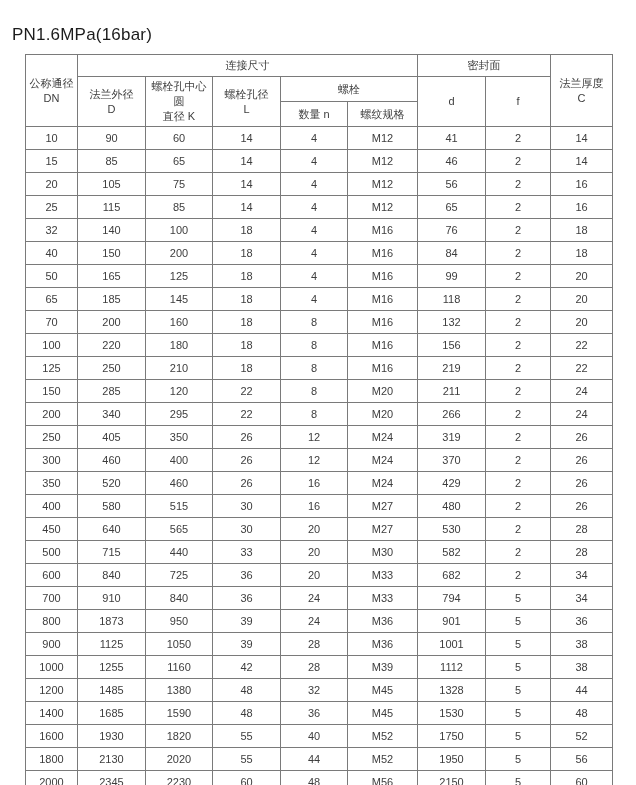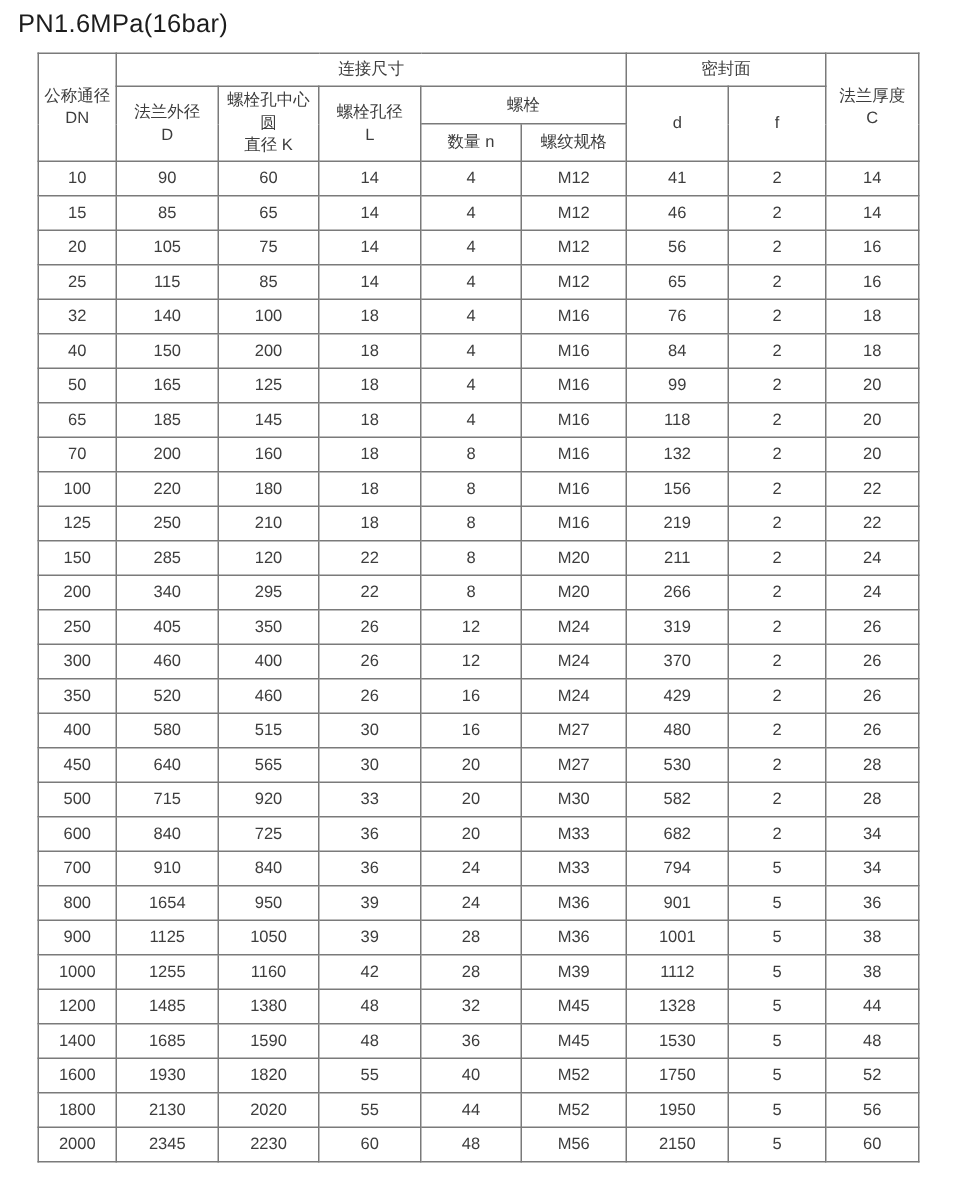--- a/index.html
+++ b/index.html
@@ -15,21 +15,21 @@
     width: 636px;
     height: 785px;
     background: #ffffff;
     box-sizing: border-box;
   }
   .title {
     font-size: 17px;
     font-weight: 400;
     color: #1c1c1c;
     margin: 0;
-    padding: 6px 0 9px 12px;
+    padding: 25px 0 9px 12px;
     letter-spacing: 0.2px;
   }
   table.spec {
     border-collapse: collapse;
     table-layout: fixed;
     margin-left: 25px;
     width: 587px;
   }
   table.spec th,
   table.spec td {
@@ -287,21 +287,21 @@
           <td>30</td>
           <td>20</td>
           <td>M27</td>
           <td>530</td>
           <td>2</td>
           <td>28</td>
         </tr>
         <tr>
           <td>500</td>
           <td>715</td>
-          <td>920</td>
+          <td>440</td>
           <td>33</td>
           <td>20</td>
           <td>M30</td>
           <td>582</td>
           <td>2</td>
           <td>28</td>
         </tr>
         <tr>
           <td>600</td>
           <td>840</td>
@@ -319,21 +319,21 @@
           <td>840</td>
           <td>36</td>
           <td>24</td>
           <td>M33</td>
           <td>794</td>
           <td>5</td>
           <td>34</td>
         </tr>
         <tr>
           <td>800</td>
-          <td>1654</td>
+          <td>1873</td>
           <td>950</td>
           <td>39</td>
           <td>24</td>
           <td>M36</td>
           <td>901</td>
           <td>5</td>
           <td>36</td>
         </tr>
         <tr>
           <td>900</td>

